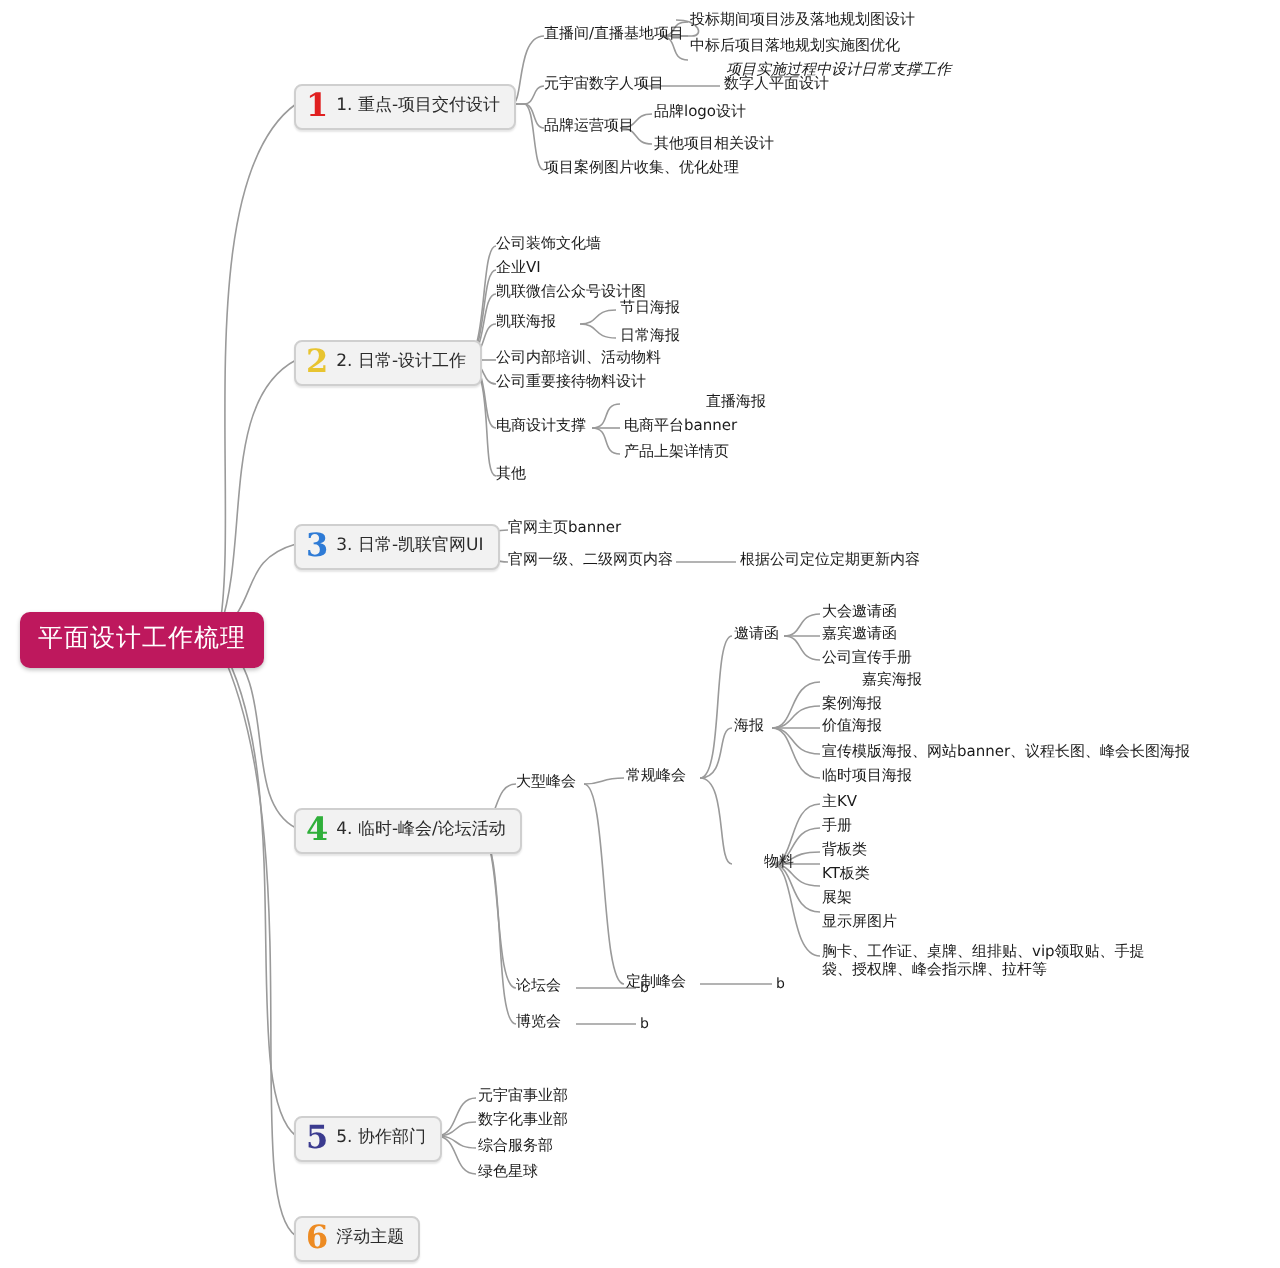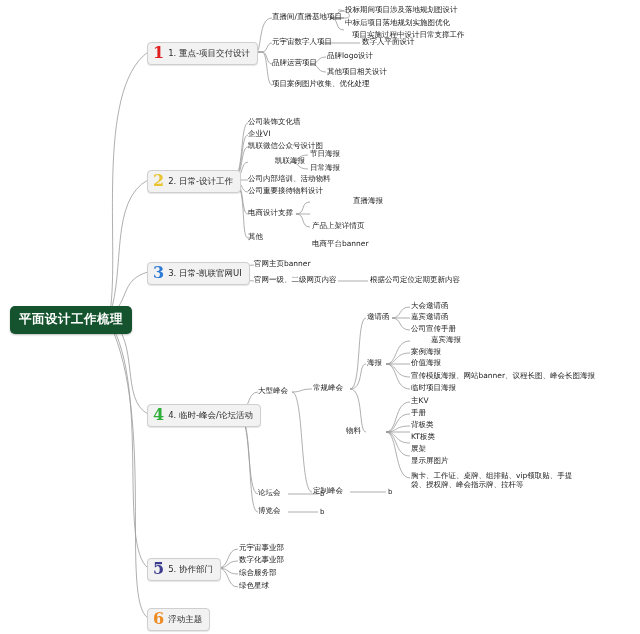--- a/index.html
+++ b/index.html
@@ -10,23 +10,23 @@
     overflow:hidden;
     position:relative;
   }
   #canvas{position:absolute;left:0;top:0;width:640px;height:634px;}
   svg.edges{position:absolute;left:0;top:0;width:640px;height:634px;pointer-events:none;}
 
   .node{position:absolute;white-space:nowrap;}
 
   
   .root{
-    background:#14532d;
+    background:#be185d;
     color:#ffffff;
-    font-weight:bold;
+    font-weight:normal;
     font-size:12.5px;
     padding:5px 9px 6px 9px;
     border-radius:5px;
     letter-spacing:.5px;
     box-shadow:0 1px 2px rgba(0,0,0,.25);
   }
 
   
   .l1{
     background:#F2F2F2;
@@ -162,45 +162,45 @@
     <span class="num" style="color:#E02020">1</span>
     <span class="lbl">1. 重点-项目交付设计</span>
   </div>
   <div class="t" style="left:272px;top:13px;">直播间/直播基地项目</div>
   <div class="t" style="left:272px;top:38px;">元宇宙数字人项目</div>
   <div class="t" style="left:272px;top:59px;">品牌运营项目</div>
   <div class="t" style="left:272px;top:80px;">项目案例图片收集、优化处理</div>
 
   <div class="t" style="left:345px;top:6px;">投标期间项目涉及落地规划图设计</div>
   <div class="t" style="left:345px;top:19px;">中标后项目落地规划实施图优化</div>
-  <div class="t" style="left:352px;top:31px;">项目实施过程中设计日常支撑工作</div>
+  <div class="t" style="left:363px;top:31px;font-style:italic;">项目实施过程中设计日常支撑工作</div>
 
   <div class="t" style="left:362px;top:38px;">数字人平面设计</div>
 
   <div class="t" style="left:327px;top:52px;">品牌logo设计</div>
   <div class="t" style="left:327px;top:68px;">其他项目相关设计</div>
 
   <div class="node l1" style="left:147px;top:170px;">
     <span class="num" style="color:#E8C430">2</span>
     <span class="lbl">2. 日常-设计工作</span>
   </div>
   <div class="t" style="left:248px;top:118px;">公司装饰文化墙</div>
   <div class="t" style="left:248px;top:130px;">企业VI</div>
   <div class="t" style="left:248px;top:142px;">凯联微信公众号设计图</div>
-  <div class="t" style="left:248px;top:157px;margin-left:27px;">凯联海报</div>
+  <div class="t" style="left:248px;top:157px;">凯联海报</div>
   <div class="t" style="left:248px;top:175px;">公司内部培训、活动物料</div>
   <div class="t" style="left:248px;top:187px;">公司重要接待物料设计</div>
   <div class="t" style="left:248px;top:209px;">电商设计支撑</div>
   <div class="t" style="left:248px;top:233px;">其他</div>
 
   <div class="t" style="left:310px;top:150px;">节日海报</div>
   <div class="t" style="left:310px;top:164px;">日常海报</div>
 
   <div class="t" style="left:312px;top:197px;margin-left:41px;">直播海报</div>
-  <div class="t" style="left:312px;top:209px;margin-top:31px;">电商平台banner</div>
+  <div class="t" style="left:312px;top:209px;">电商平台banner</div>
   <div class="t" style="left:312px;top:222px;">产品上架详情页</div>
 
   <div class="node l1" style="left:147px;top:262px;">
     <span class="num" style="color:#2E7BD6">3</span>
     <span class="lbl">3. 日常-凯联官网UI</span>
   </div>
   <div class="t" style="left:254px;top:260px;">官网主页banner</div>
   <div class="t" style="left:254px;top:276px;">官网一级、二级网页内容</div>
   <div class="t" style="left:370px;top:276px;">根据公司定位定期更新内容</div>
 
@@ -210,21 +210,21 @@
   </div>
   <div class="t" style="left:258px;top:387px;">大型峰会</div>
   <div class="t" style="left:258px;top:489px;">论坛会</div>
   <div class="t" style="left:258px;top:507px;">博览会</div>
 
   <div class="t" style="left:313px;top:384px;">常规峰会</div>
   <div class="t" style="left:313px;top:487px;">定制峰会</div>
 
   <div class="t" style="left:367px;top:313px;">邀请函</div>
   <div class="t" style="left:367px;top:359px;">海报</div>
-  <div class="t" style="left:346px;top:427px;">物料</div>
+  <div class="t" style="left:382px;top:427px;">物料</div>
 
   <div class="t" style="left:411px;top:302px;">大会邀请函</div>
   <div class="t" style="left:411px;top:313px;">嘉宾邀请函</div>
   <div class="t" style="left:411px;top:325px;">公司宣传手册</div>
 
   <div class="t" style="left:431px;top:336px;">嘉宾海报</div>
   <div class="t" style="left:411px;top:348px;">案例海报</div>
   <div class="t" style="left:411px;top:359px;">价值海报</div>
   <div class="t" style="left:411px;top:372px;">宣传模版海报、网站banner、议程长图、峰会长图海报</div>
   <div class="t" style="left:411px;top:384px;">临时项目海报</div>

